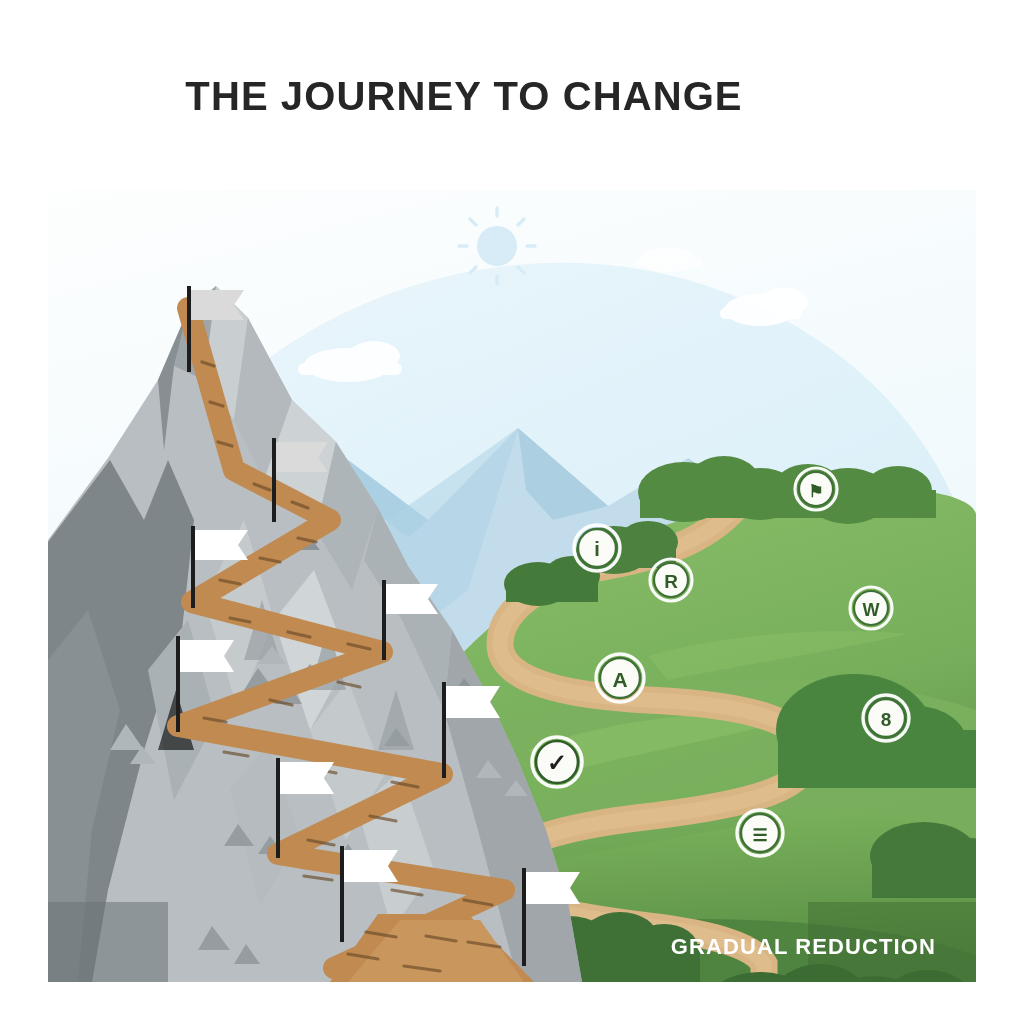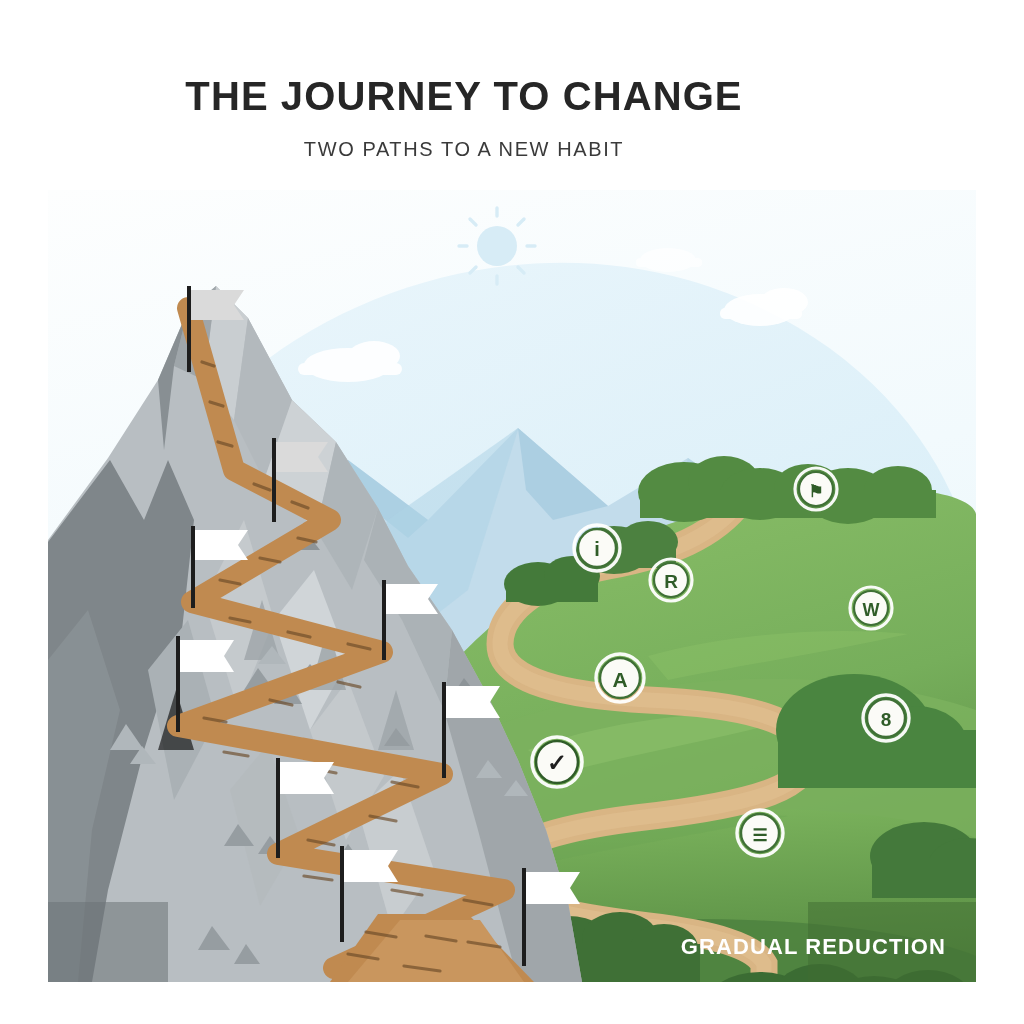--- a/index.html
+++ b/index.html
@@ -63,30 +63,29 @@
     position: absolute;
     bottom: 64px;
     font-size: 22px;
     font-weight: bold;
     letter-spacing: 1.1px;
     color: #ffffff;
     z-index: 30;
     white-space: nowrap;
   }
   .footlabel.left  { left: 70px; }
-  .footlabel.right { right: 78px; }
+  .footlabel.right { right: 88px; }
 </style>
 </head>
 <body>
 
 <div id="poster">
 
   <div class="header">
     <h1 class="title">THE JOURNEY TO CHANGE</h1>
-    <h2 class="subtitle">TWO PATHS TO A NEW HABIT</h2>
   </div>
 
   <div class="scene">
     <svg width="928" height="792" viewBox="0 0 928 792" xmlns="http://www.w3.org/2000/svg">
       <defs>
         <clipPath id="sceneClip">
           <path d="M0,0 H928 V792 H0 Z"></path>
         </clipPath>
         <linearGradient id="skyGrad" x1="0" y1="0" x2="0.3" y2="1">
           <stop offset="0%" stop-color="#fdfefe"></stop>

